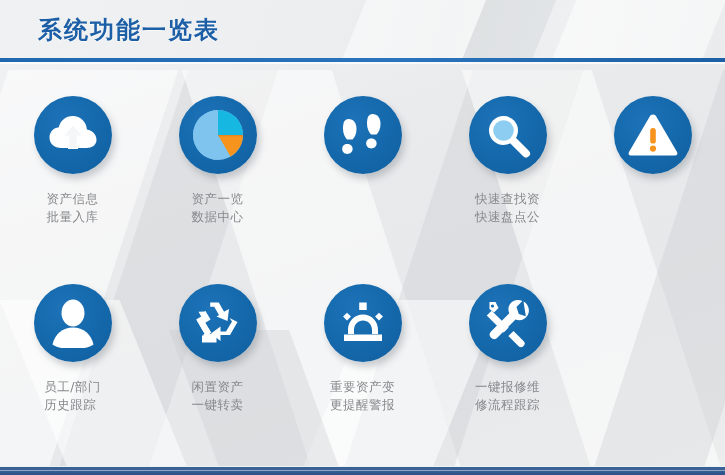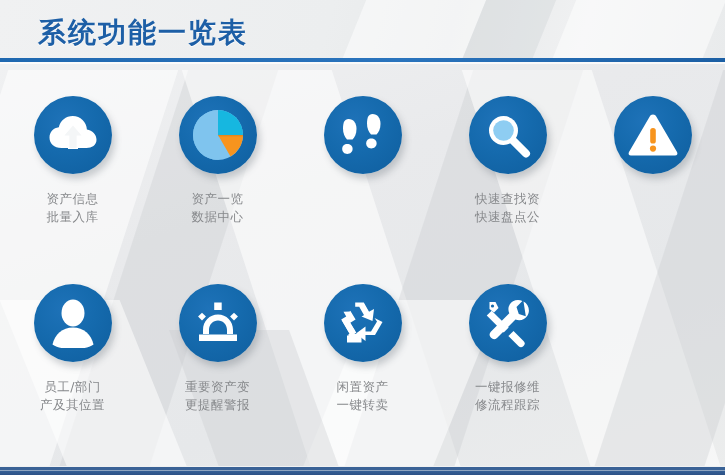--- a/index.html
+++ b/index.html
@@ -52,21 +52,21 @@
     width: 120px;
     height: 160px;
     background: rgba(255,255,255,0.5);
     transform: skewX(-22deg);
   }
   .header-sheen.s2 { background: rgba(208,212,216,0.4); }
   .page-title {
     position: absolute;
     left: 38px;
     top: 14px;
-    font-size: 28px;
+    font-size: 24px;
     font-weight: bold;
     letter-spacing: 2px;
     color: #1d5fa6;
     text-shadow: 0 1px 0 rgba(255,255,255,0.8);
     white-space: nowrap;
   }
   .title-rule {
     position: absolute;
     left: 0;
     top: 58px;
@@ -110,21 +110,20 @@
     border-radius: 50%;
     background: radial-gradient(circle at 38% 32%, #1e72b8 0%, #156aad 45%, #0f5e9e 100%);
     box-shadow: 3px 5px 7px rgba(90,100,110,0.30);
     display: flex;
     align-items: center;
     justify-content: center;
   }
   .icon-circle svg { display: block; }
   .tile-label {
     margin-top: 16px;
-    text-align: center;
     font-size: 12.5px;
     line-height: 1.45;
     color: #86888b;
     letter-spacing: 0.5px;
     white-space: pre-line;
   }
 
   
   .bottom-bar {
     position: absolute;
@@ -236,61 +235,61 @@
     </div>
 
     <div class="tile">
       <div class="icon-circle">
         <svg width="48" height="50" viewBox="0 0 48 50">
           <ellipse cx="24" cy="15" rx="11.5" ry="13.5" fill="#ffffff"></ellipse>
           <path d="M24 29.5 C34.5 29.5 42.5 36.5 44.5 46.5 C39 50 32 51 24 51 C16 51 9 50 3.5 46.5 C5.5 36.5 13.5 29.5 24 29.5 Z" fill="#ffffff"></path>
         </svg>
       </div>
       <div class="tile-label">员工/部门
-产及其位置</div>
+历史跟踪</div>
+    </div>
+
+    <div class="tile">
+      <div class="icon-circle">
+        <svg width="52" height="50" viewBox="0 0 52 50">
+          <g fill="#ffffff">
+
+            <path d="M19 5 L26.5 5 L31.5 14 L37 11 L35.5 23 L24.5 18.5 L29.5 15.8 L25 8 L20 8 Z"></path>
+            <path d="M18.2 4.5 L26.8 4.5 L33 15.6 L27.8 18.6 L22.2 8.8 L18.2 8.8 Z"></path>
+
+            <path d="M13 13.5 L17.5 21 L12.5 24 L18 33 L13 36.5 L5 22.5 L9.8 19.6 L6.5 13.8 Z"></path>
+            <path d="M13.3 12.8 L18.6 21.6 L13.3 24.8 L19.4 34.8 L14 38 L4.2 21.5 L9.6 18.3 Z"></path>
+
+            <path d="M11.5 36 L24 36 L24 43.5 L11.5 43.5 Z"></path>
+            <path d="M10 37.5 L24.5 37.5 L24.5 44.5 L10 44.5 Z"></path>
+
+            <path d="M37.5 20 L45.5 24 L38 37 L28.5 37 L28.5 43 L19 35.5 L28.5 28.5 L28.5 33.5 L34 33.5 L40 23.5 Z"></path>
+          </g>
+        </svg>
+      </div>
+      <div class="tile-label">闲置资产
+一键转卖</div>
     </div>
 
     <div class="tile">
       <div class="icon-circle">
         <svg width="50" height="44" viewBox="0 0 50 44">
           <rect x="21.2" y="1.5" width="7.5" height="7.5" fill="#ffffff"></rect>
           <rect x="6.2" y="12.8" width="5.6" height="5.6" fill="#ffffff" transform="rotate(45 9 15.6)"></rect>
           <rect x="38.2" y="12.8" width="5.6" height="5.6" fill="#ffffff" transform="rotate(45 41 15.6)"></rect>
           <path d="M25 13.5 C33.5 13.5 40 20 40 29 L40 33 L34 33 L34 29 C34 23.5 30 19.5 25 19.5 C20 19.5 16 23.5 16 29 L16 33 L10 33 L10 29 C10 20 16.5 13.5 25 13.5 Z" fill="#ffffff"></path>
           <rect x="6" y="33.5" width="38" height="6.5" fill="#ffffff"></rect>
         </svg>
       </div>
       <div class="tile-label">重要资产变
 更提醒警报</div>
     </div>
 
     <div class="tile">
       <div class="icon-circle">
-        <svg width="52" height="50" viewBox="0 0 52 50">
-          <g fill="#ffffff">
-
-            <path d="M19 5 L26.5 5 L31.5 14 L37 11 L35.5 23 L24.5 18.5 L29.5 15.8 L25 8 L20 8 Z"></path>
-            <path d="M18.2 4.5 L26.8 4.5 L33 15.6 L27.8 18.6 L22.2 8.8 L18.2 8.8 Z"></path>
-
-            <path d="M13 13.5 L17.5 21 L12.5 24 L18 33 L13 36.5 L5 22.5 L9.8 19.6 L6.5 13.8 Z"></path>
-            <path d="M13.3 12.8 L18.6 21.6 L13.3 24.8 L19.4 34.8 L14 38 L4.2 21.5 L9.6 18.3 Z"></path>
-
-            <path d="M11.5 36 L24 36 L24 43.5 L11.5 43.5 Z"></path>
-            <path d="M10 37.5 L24.5 37.5 L24.5 44.5 L10 44.5 Z"></path>
-
-            <path d="M37.5 20 L45.5 24 L38 37 L28.5 37 L28.5 43 L19 35.5 L28.5 28.5 L28.5 33.5 L34 33.5 L40 23.5 Z"></path>
-          </g>
-        </svg>
-      </div>
-      <div class="tile-label">闲置资产
-一键转卖</div>
-    </div>
-
-    <div class="tile">
-      <div class="icon-circle">
         <svg width="50" height="50" viewBox="0 0 50 50">
 
           <g fill="#ffffff">
             <path d="M6.5 4 L12.5 4 L15.5 10 L11 14.5 L6.5 11 Z"></path>
             <rect x="11.2" y="11.6" width="7" height="24" transform="rotate(-45 14.7 23.6)"></rect>
             <path d="M30.5 33 L40.5 43 A3.6 3.6 0 0 1 35.4 48.1 L25.4 38.1 Z"></path>
             <circle cx="9.5" cy="8" r="1.6" fill="#1568ab"></circle>
           </g>
 
           <g fill="#ffffff">

